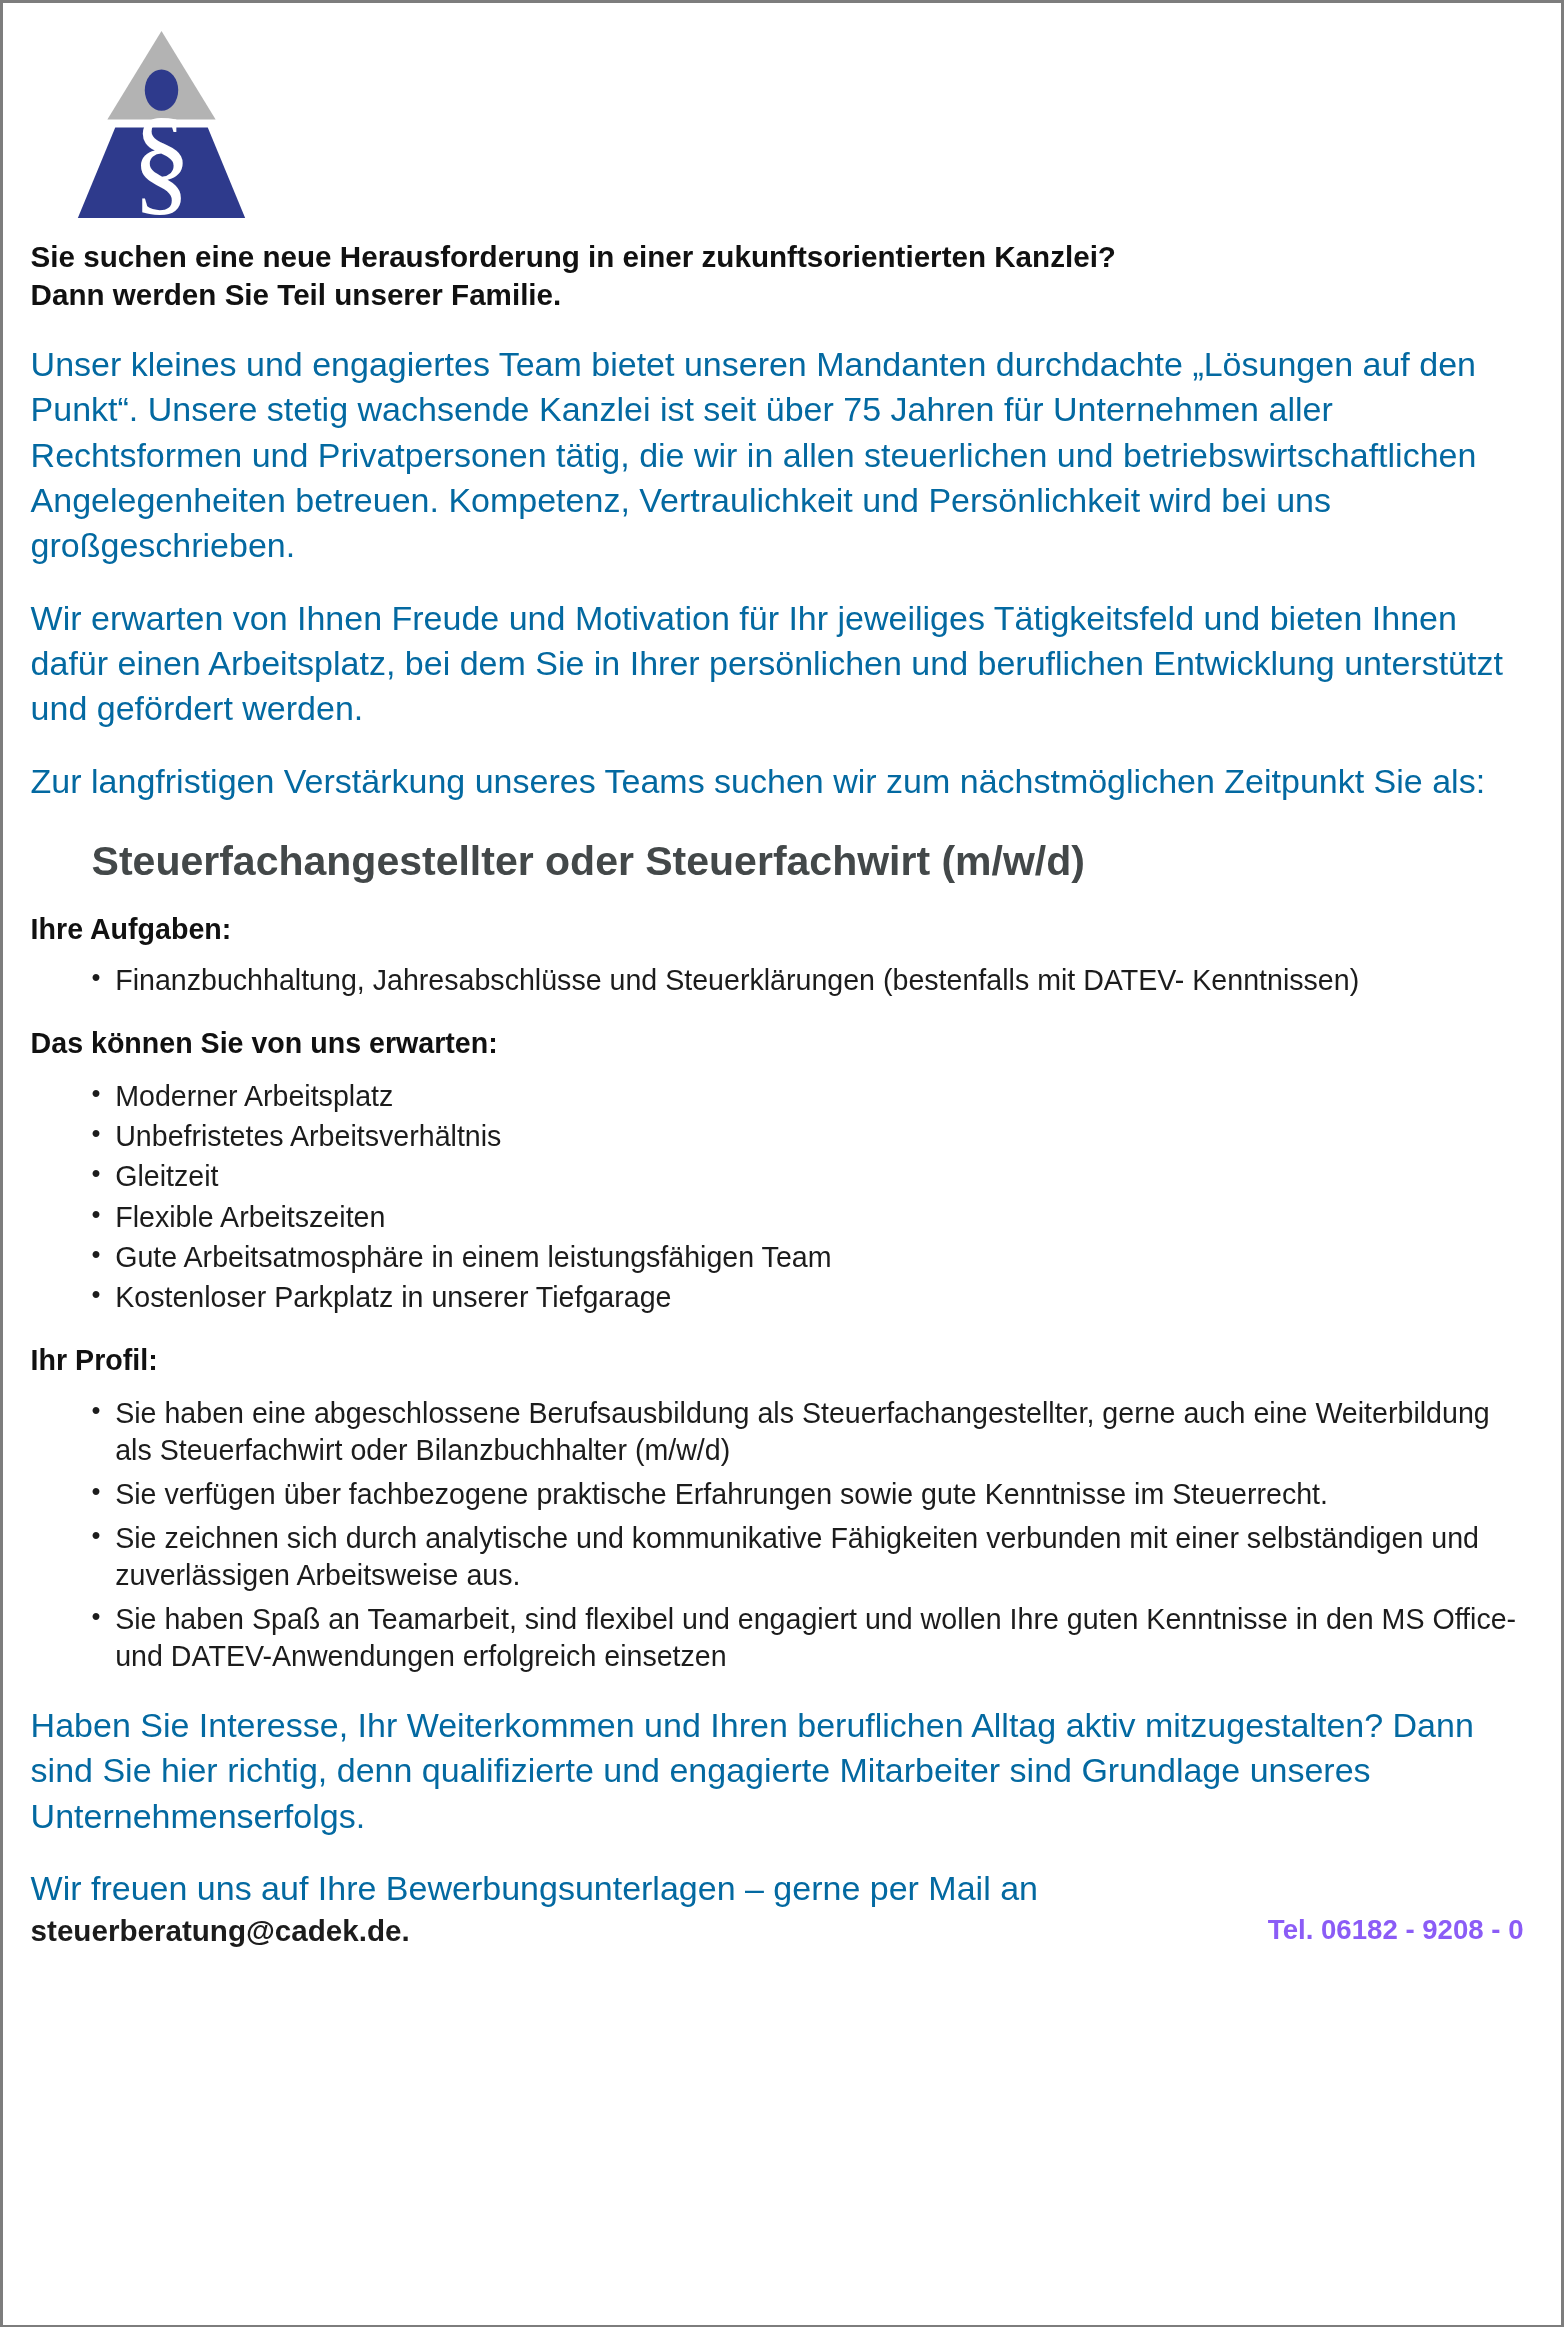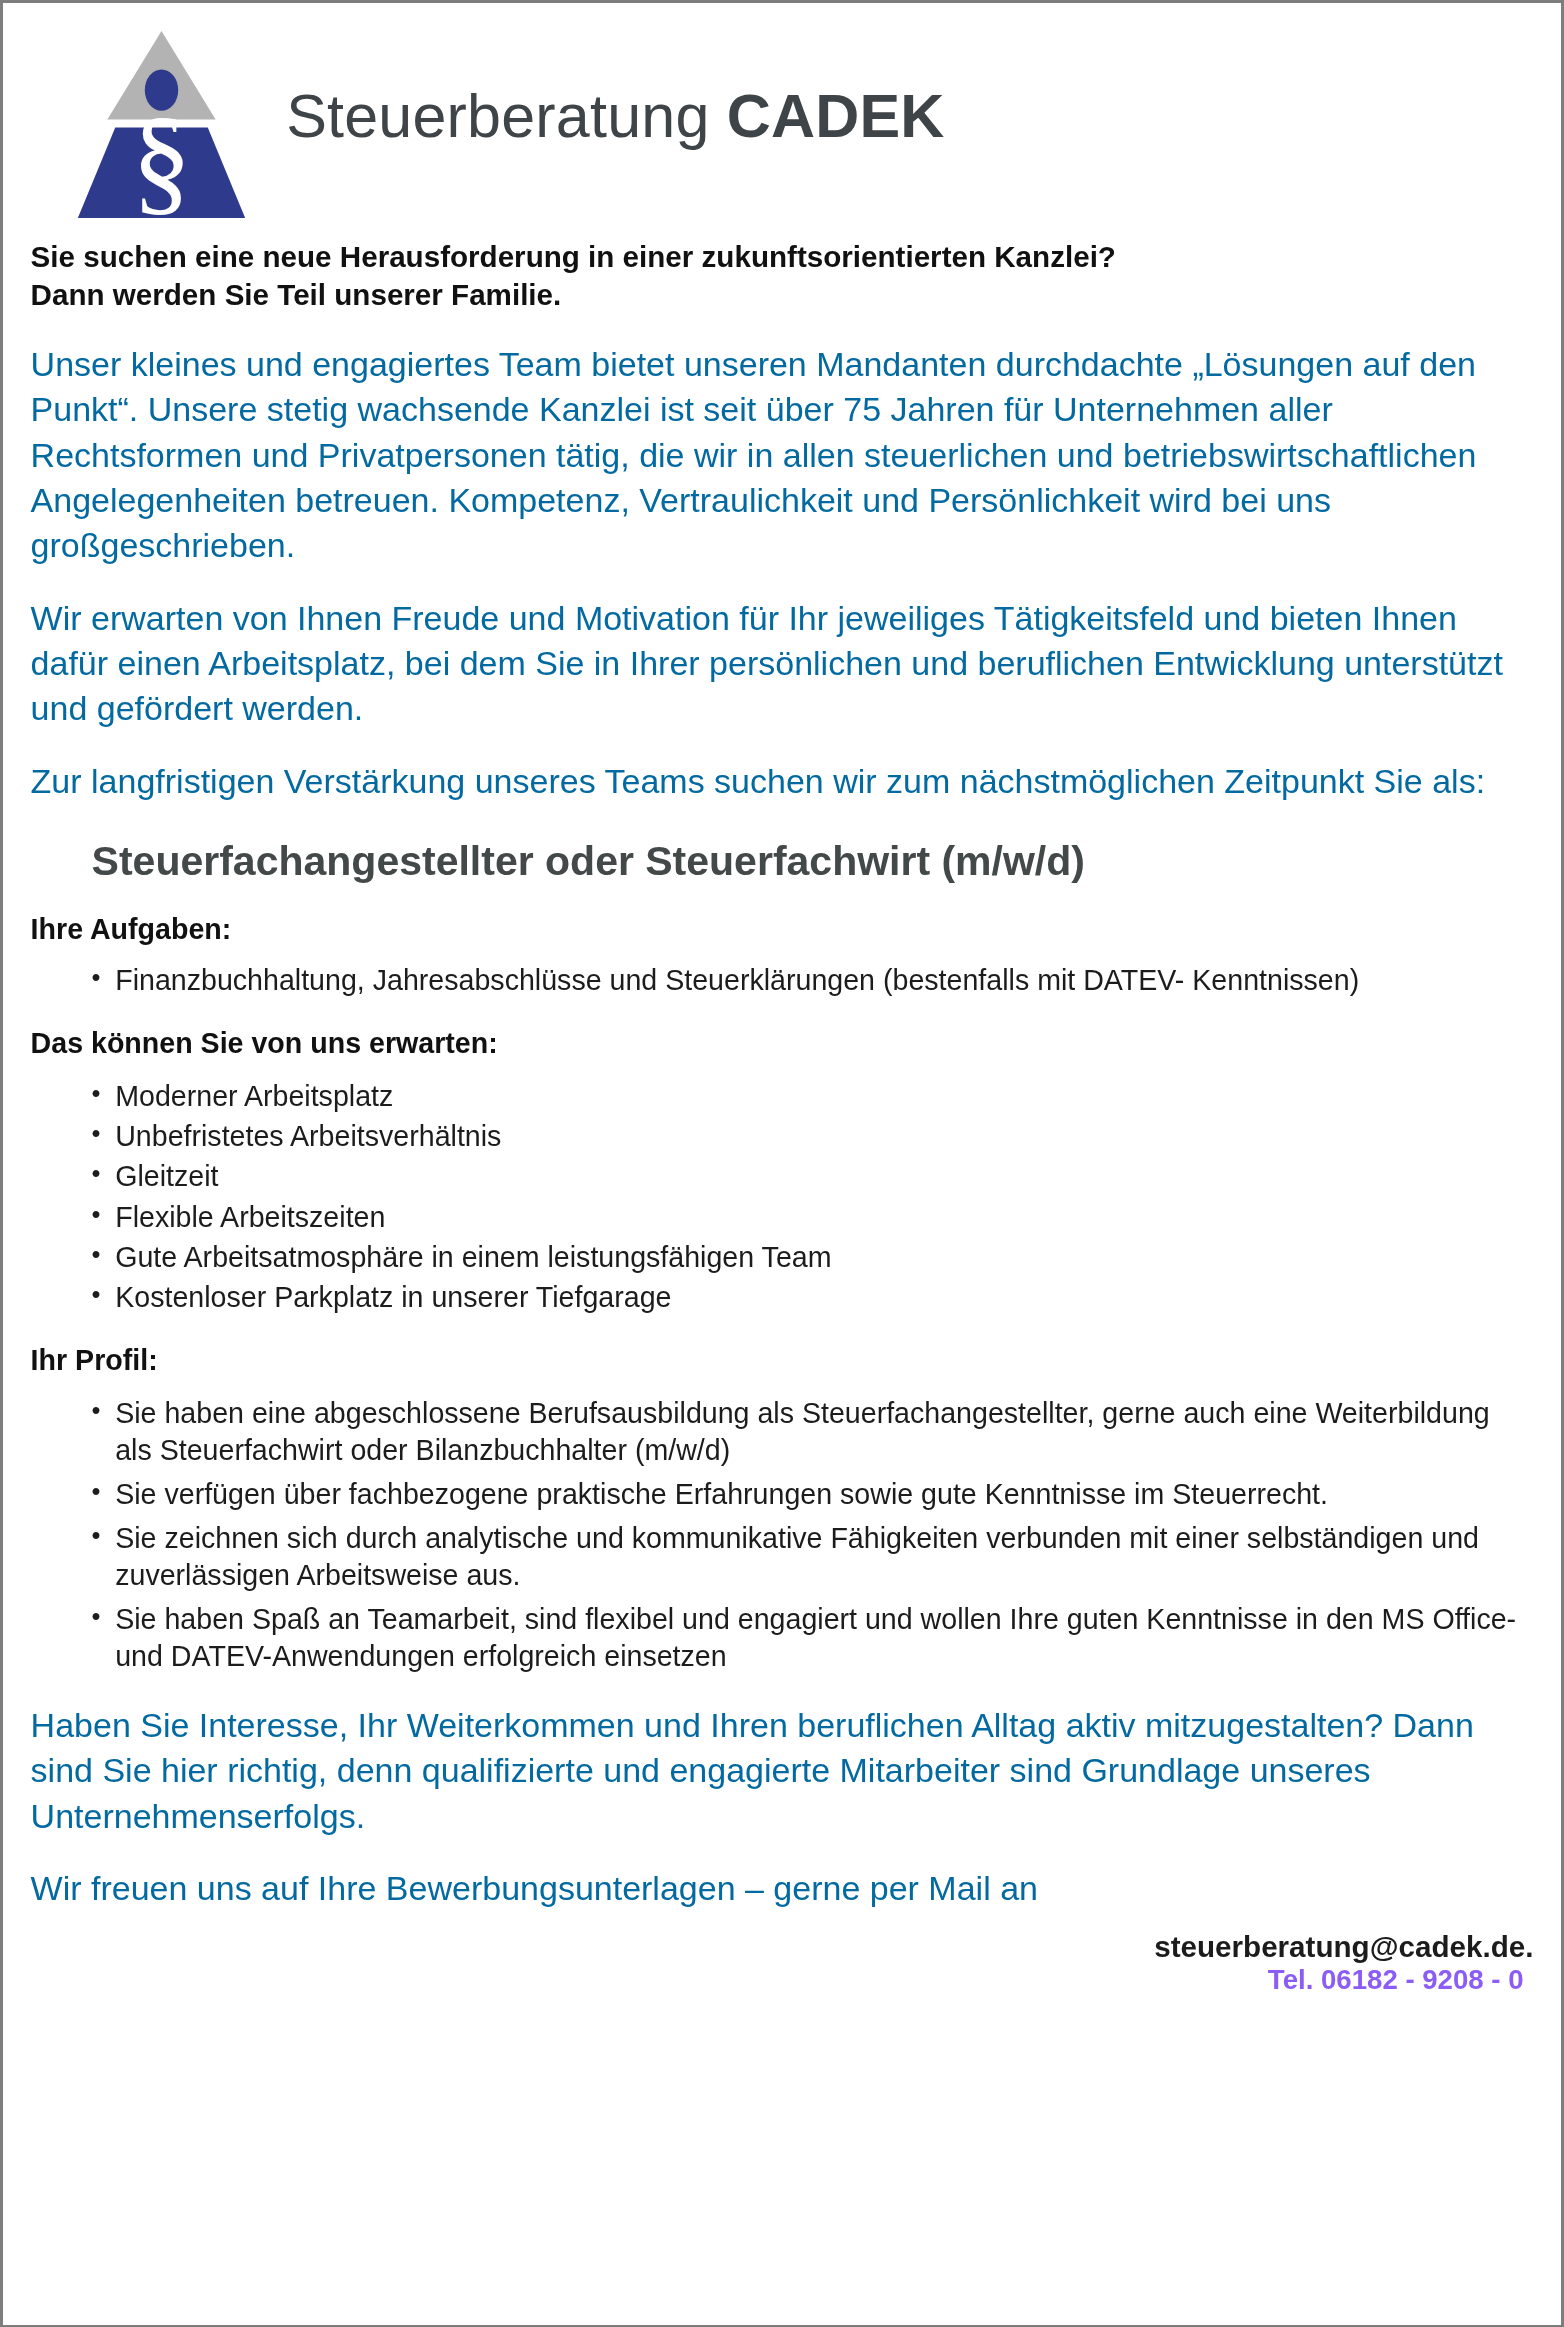--- a/index.html
+++ b/index.html
@@ -96,22 +96,21 @@
     font-size:25.6px;
     color:#1c1c1c;
   }
   ul.bl.spaced li { margin-bottom:6.9px; }
 
   
   .footerline {
     display:flex;
     justify-content:space-between;
     align-items:flex-end;
-    margin-top:18px;
-    flex-direction:column;
+    margin-top:2px;
   }
   .email {
     font-size:29.6px;
     font-weight:700;
     color:#1c1c1c;
   }
   .tel {
     font-size:27.6px;
     font-weight:700;
     color:#8b5cf6;
@@ -129,21 +128,20 @@
 
   <div class="header">
     <div class="logo">
       <svg viewBox="0 0 190 205" xmlns="http://www.w3.org/2000/svg">
         <polygon points="95,8 150,98 40,98" fill="#b3b3b3"></polygon>
         <ellipse cx="95" cy="68" rx="17" ry="21" fill="#2e3a8c"></ellipse>
         <polygon points="48,106 142,106 180,198 10,198" fill="#2e3a8c"></polygon>
         <text x="95" y="180" font-family="'Liberation Serif', serif" font-size="122" fill="#ffffff" text-anchor="middle">§</text>
       </svg>
     </div>
-    <div class="brand"><span>Steuerberatung </span><b>CADEK</b></div>
   </div>
 
   <div class="lead">
     <div>Sie suchen eine neue Herausforderung in einer zukunftsorientierten Kanzlei?</div>
     <div>Dann werden Sie Teil unserer Familie.</div>
   </div>
 
   <p class="body">Unser kleines und engagiertes Team bietet unseren Mandanten durchdachte „Lösungen auf den Punkt“. Unsere stetig wachsende Kanzlei ist seit über 75 Jahren für Unternehmen aller Rechtsformen und Privatpersonen tätig, die wir in allen steuerlichen und betriebswirtschaftlichen Angelegenheiten betreuen. Kompetenz, Vertraulichkeit und Persönlichkeit wird bei uns großgeschrieben.</p>
   <p class="body">Wir erwarten von Ihnen Freude und Motivation für Ihr jeweiliges Tätigkeitsfeld und bieten Ihnen dafür einen Arbeitsplatz, bei dem Sie in Ihrer persönlichen und beruflichen Entwicklung unterstützt und gefördert werden.</p>
   <p class="body">Zur langfristigen Verstärkung unseres Teams suchen wir zum nächstmöglichen Zeitpunkt Sie als:</p>

